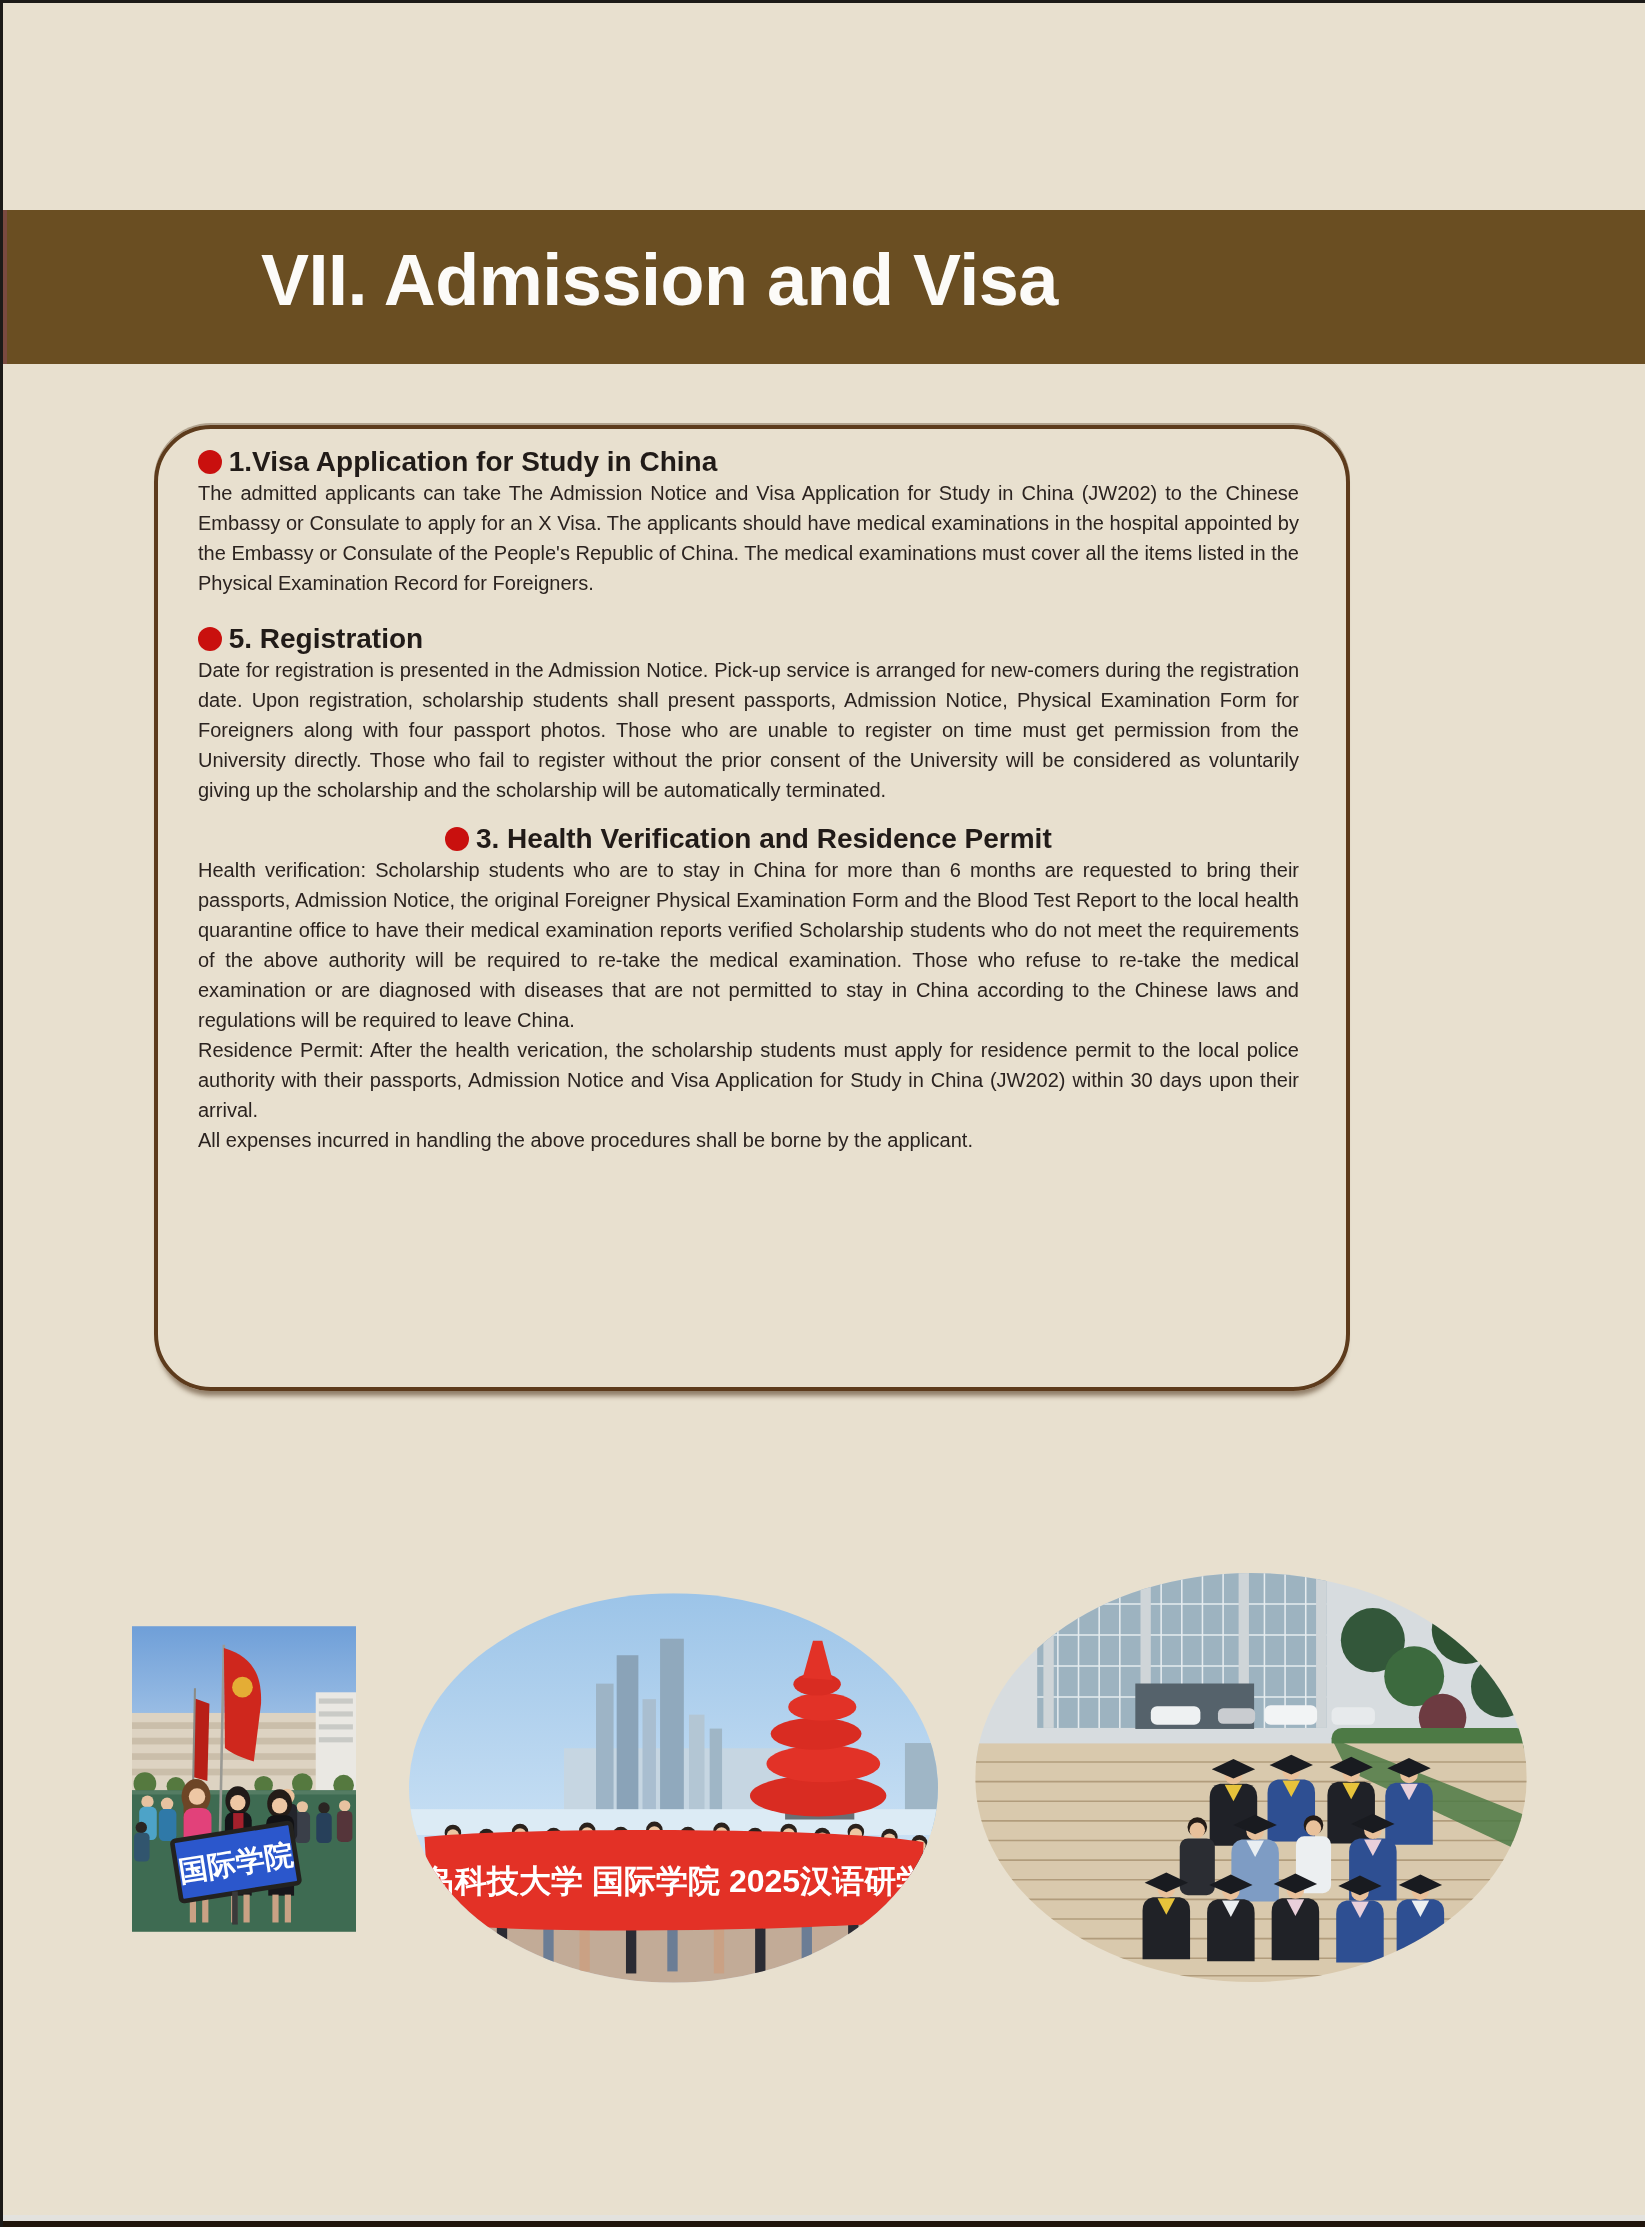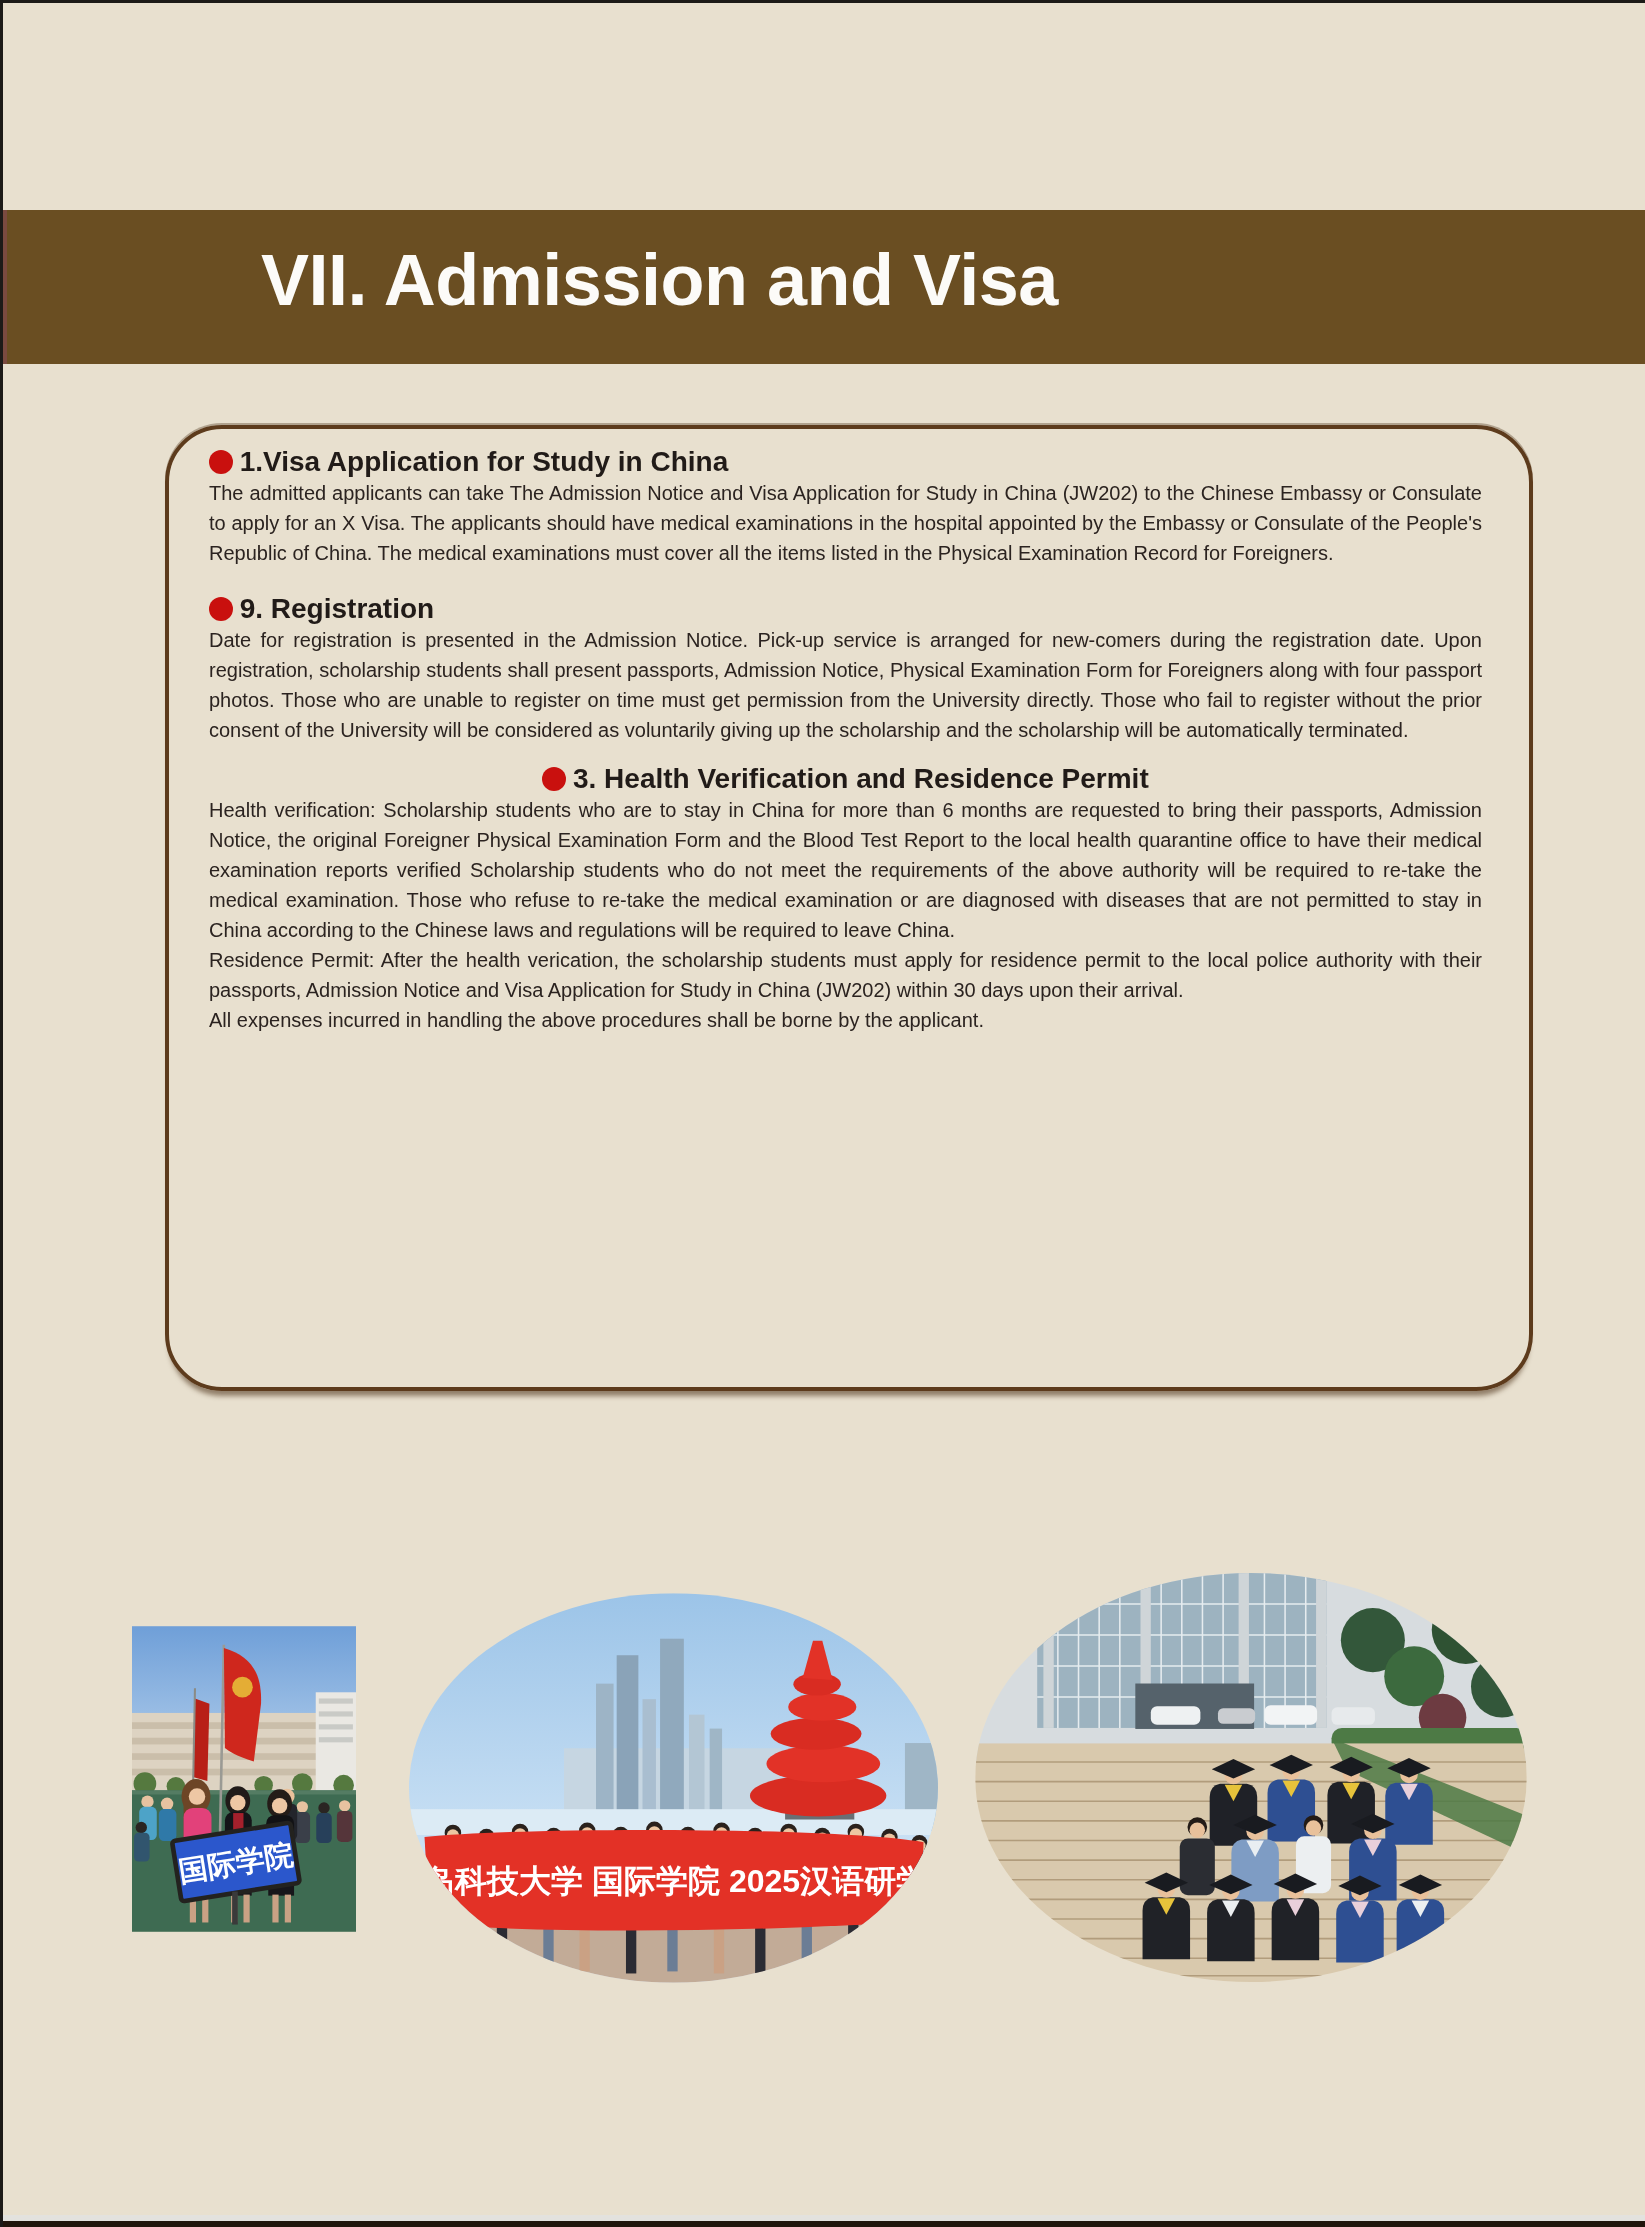--- a/index.html
+++ b/index.html
@@ -11,21 +11,21 @@
   .bottom-gray{position:absolute;left:0;top:2215px;width:1645px;height:6.7px;background:#e3e2de;}
   .bottom-dark{position:absolute;left:0;top:2221px;width:1645px;height:6.2px;background:#20150c;}
 
   
   .title-bar{position:absolute;left:0;top:210px;width:1645px;height:154px;background:#6a4e22;padding-left:25px;}
   .title-bar .accent{position:absolute;left:0;top:0;width:7.2px;height:154px;background:#7a4a40;}
   .title-bar h1{position:absolute;left:261px;top:0;height:154px;margin:0;display:flex;align-items:center;
         font-size:72px;font-weight:700;letter-spacing:-0.5px;color:#fcfbf8;transform:translateY(-7.2px);}
 
   
-  .content-box{position:absolute;left:165px;top:425px;width:1368px;height:966px;box-sizing:border-box;
+  .content-box{position:absolute;left:154px;top:425px;width:1196px;height:966px;box-sizing:border-box;
         border:4.7px solid #5d3b1c;border-radius:57px;padding:17px 47px 0 40px;
         box-shadow:0 8.3px 5.2px -4.1px rgba(72,46,20,.55), 0 -2.1px 0 0 rgba(72,46,20,.35);
         background:transparent;}
   .sec-head{display:flex;align-items:center;margin:0;}
   .bullet{width:24px;height:24px;border-radius:50%;background:#c9100e;flex:0 0 auto;margin-right:6.7px;}
   .sec-head h2{margin:0;font-size:28px;line-height:32px;font-weight:700;color:#211b18;}
   p.body-text{margin:0;font-size:20px;line-height:30px;text-align:justify;color:#2b2320;}
   .mt-p1{margin-top:21px;}
   .mt-h2{margin-top:25px;}
   .mt-p2{margin-top:9.3px;}
@@ -53,21 +53,21 @@
 
   <section class="content-box">
     <div class="sec-head">
       <span class="bullet"></span>
       <h2>1.Visa Application for Study in China</h2>
     </div>
     <p class="body-text mt-p1">The admitted applicants can take The Admission Notice and Visa Application for Study in China (JW202) to the Chinese Embassy or Consulate to apply for an X Visa. The applicants should have medical examinations in the hospital appointed by the Embassy or Consulate of the People's Republic of China. The medical examinations must cover all the items listed in the Physical Examination Record for Foreigners.</p>
 
     <div class="sec-head mt-h2">
       <span class="bullet"></span>
-      <h2>9. Registration</h2>
+      <h2>5. Registration</h2>
     </div>
     <p class="body-text mt-p2">Date for registration is presented in the Admission Notice. Pick-up service is arranged for new-comers during the registration date. Upon registration, scholarship students shall present passports, Admission Notice, Physical Examination Form for Foreigners along with four passport photos. Those who are unable to register on time must get permission from the University directly. Those who fail to register without the prior consent of the University will be considered as voluntarily giving up the scholarship and the scholarship will be automatically terminated.</p>
 
     <div class="sec-head mt-h3">
       <span class="bullet"></span>
       <h2>3. Health Verification and Residence Permit</h2>
     </div>
     <p class="body-text mt-p3">Health verification: Scholarship students who are to stay in China for more than 6 months are requested to bring their passports, Admission Notice, the original Foreigner Physical Examination Form and the Blood Test Report to the local health quarantine office to have their medical examination reports verified Scholarship students who do not meet the requirements of the above authority will be required to re-take the medical examination. Those who refuse to re-take the medical examination or are diagnosed with diseases that are not permitted to stay in China according to the Chinese laws and regulations will be required to leave China.</p>
     <p class="body-text">Residence Permit: After the health verication, the scholarship students must apply for residence permit to the local police authority with their passports, Admission Notice and Visa Application for Study in China (JW202) within 30 days upon their arrival.</p>
     <p class="body-text">All expenses incurred in handling the above procedures shall be borne by the applicant.</p>

